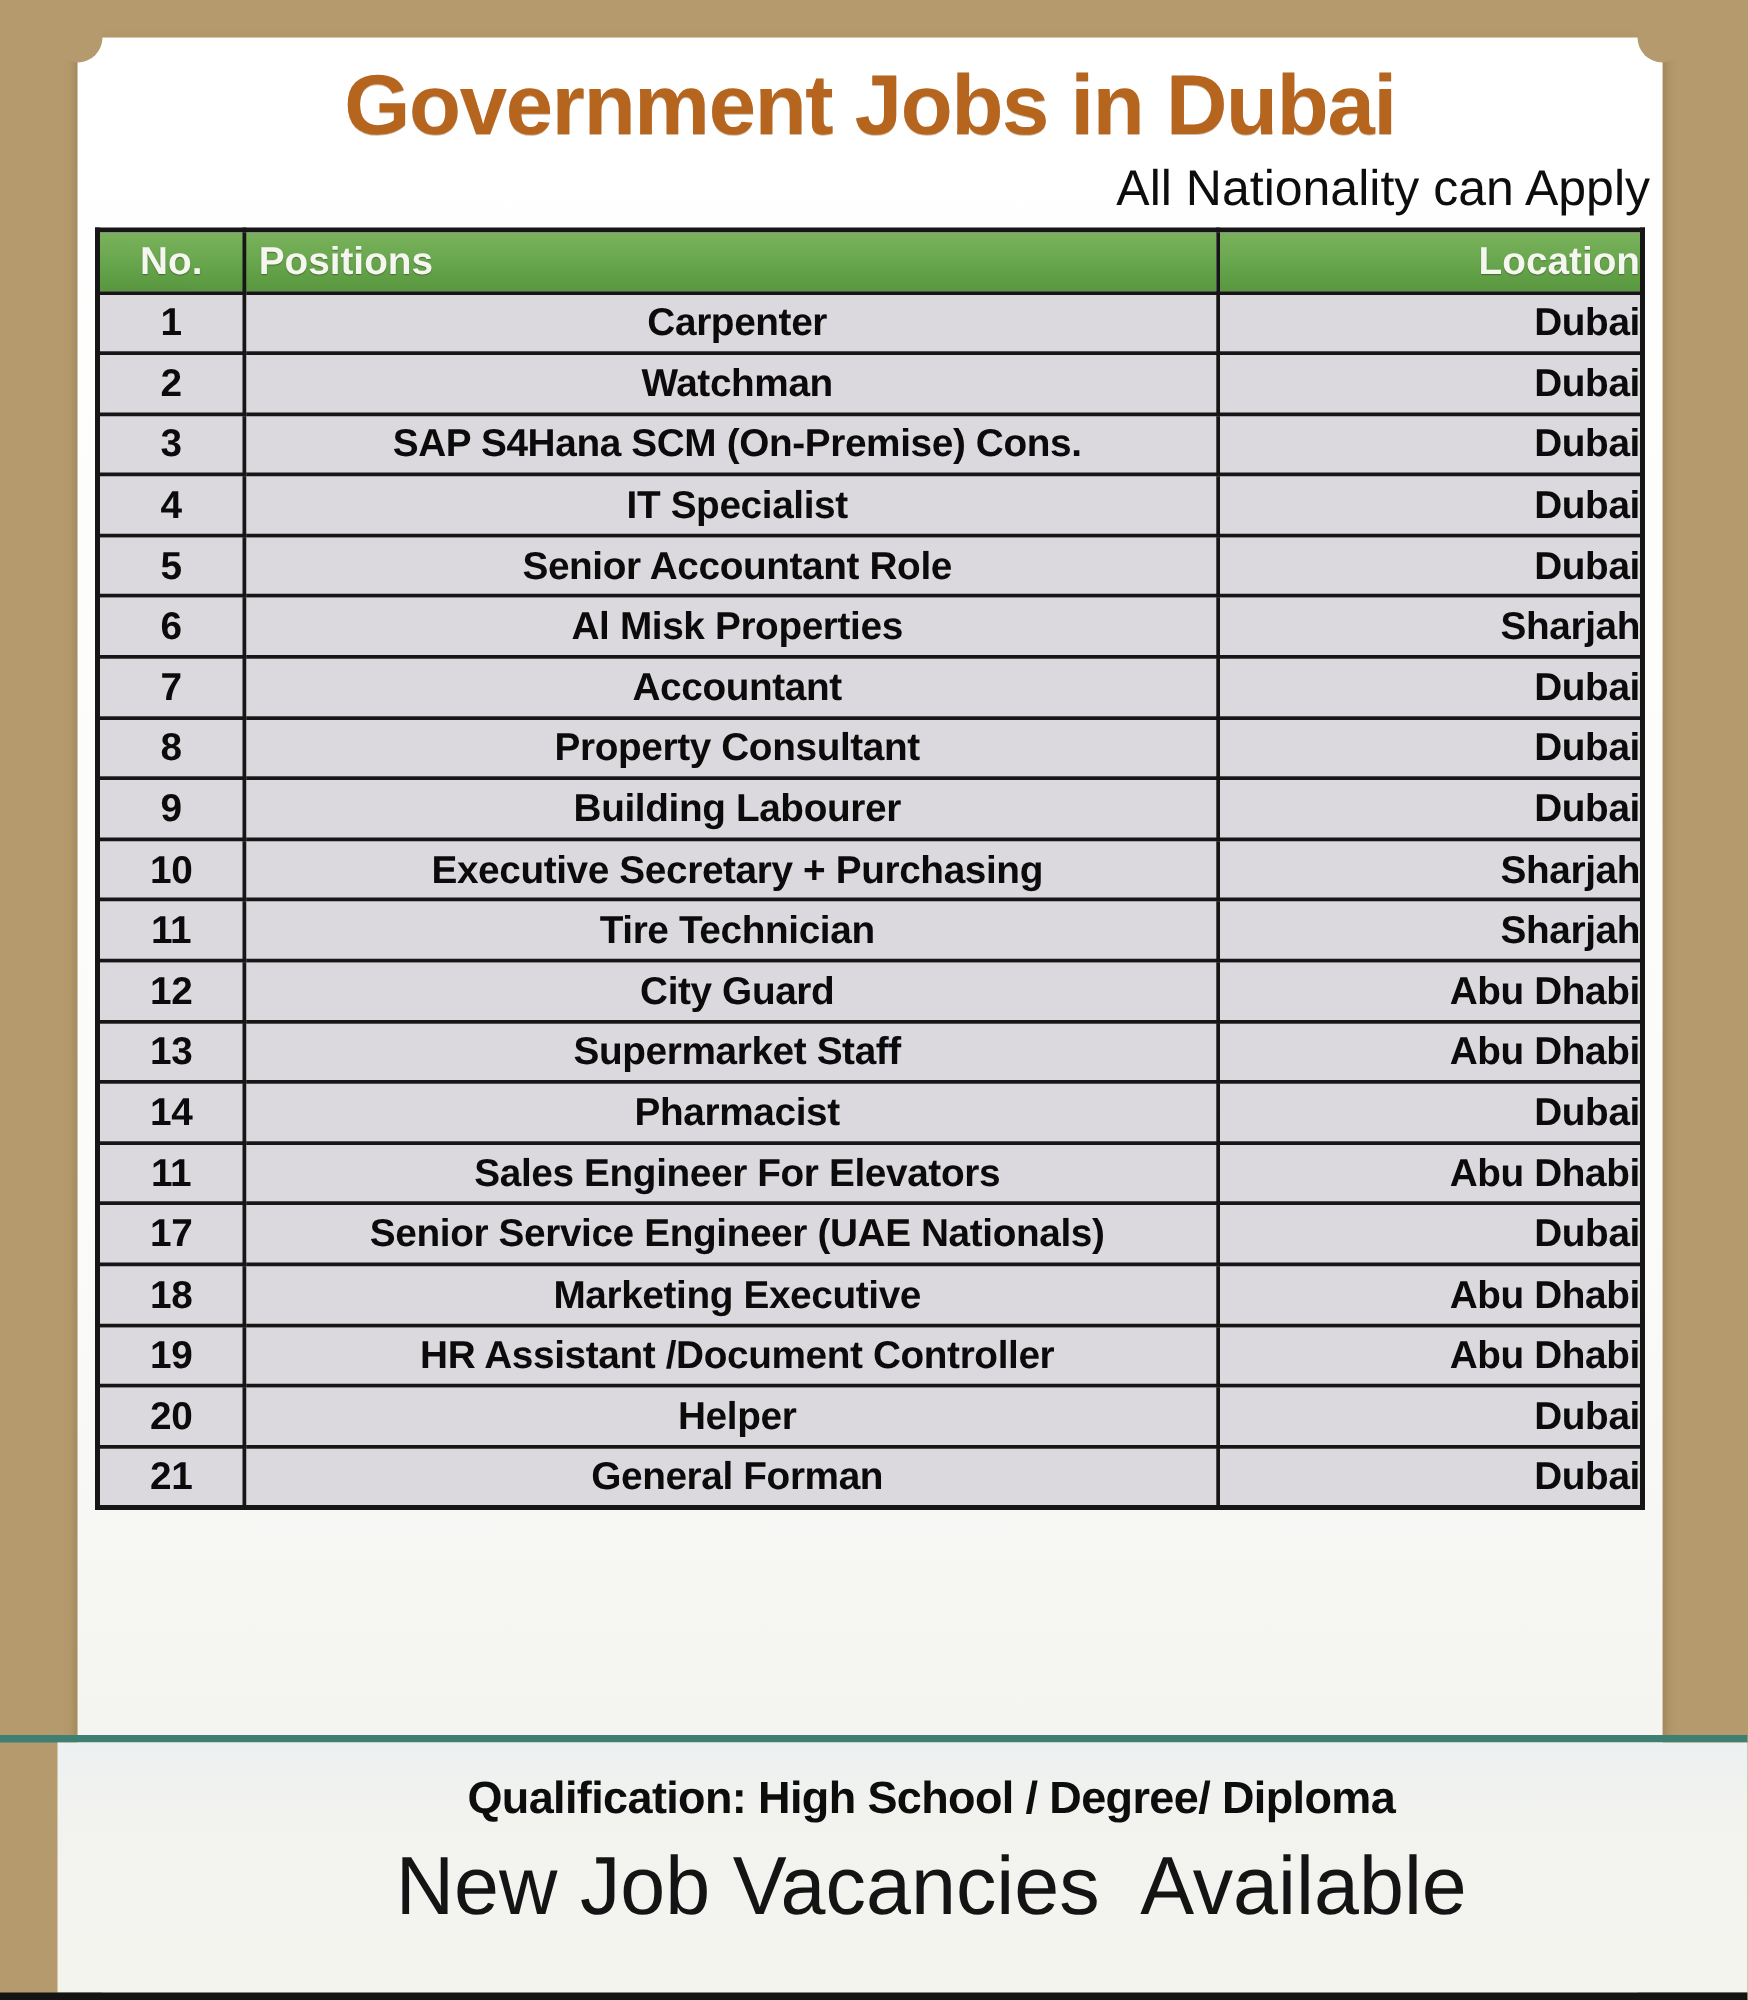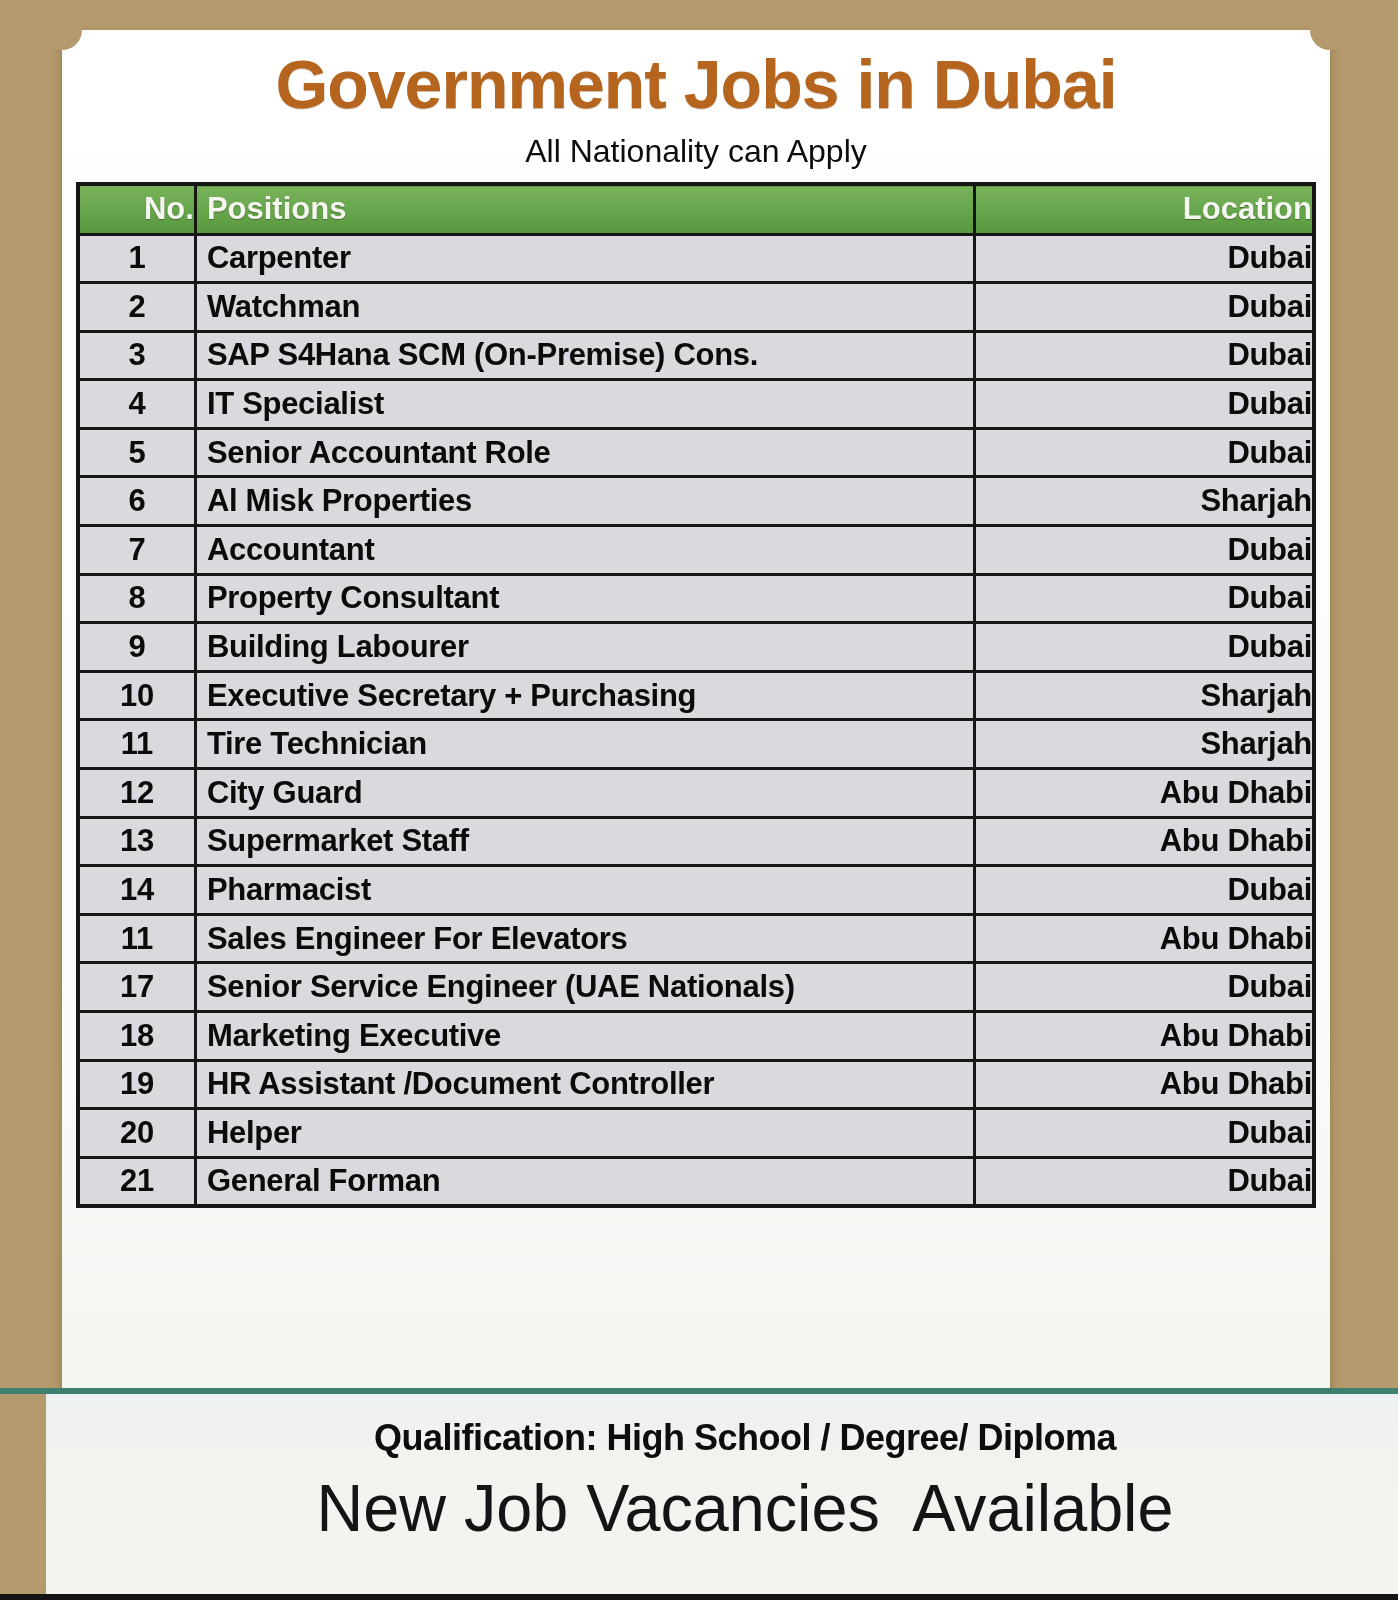--- a/index.html
+++ b/index.html
@@ -45,22 +45,22 @@
     text-align:center;
     font-size:68px;
     line-height:80px;
     font-weight:800;
     letter-spacing:-1px;
     color:var(--title-orange);
     text-shadow:0 1px 0 rgba(120,60,10,.35);
     margin-top:4px;
   }
   .subtitle{
-    text-align:center;
-    font-size:32px;
+    text-align:right;
+    font-size:40px;
     line-height:50px;
     font-weight:500;
     color:#0d0d0d;
     margin-top:2px;
     margin-bottom:6px;
   }
   table.jobs{
     width:1240px;
     margin:0 auto;
     border-collapse:collapse;
@@ -76,33 +76,33 @@
   }
   table.jobs{border:4px solid var(--border-dark);}
   table.jobs th{
     background:linear-gradient(180deg,#7ab25b 0%,var(--header-green) 45%,var(--header-green-dark) 100%);
     color:#f4f6ef;
     font-size:31px;
     font-weight:700;
     height:50px;
     text-shadow:0 1px 1px rgba(0,0,0,.35);
   }
-  table.jobs th.col-no{text-align:right;}
+  table.jobs th.col-no{text-align:center;}
   table.jobs th.col-position{text-align:left;padding-left:10px;}
   table.jobs th.col-location{text-align:right;}
   table.jobs td{
     background:var(--row-bg);
     color:#0b0b0b;
     font-size:31px;
     font-weight:700;
     height:48.6px;
     letter-spacing:-0.3px;
   }
   td.col-no{text-align:center;}
-  td.col-position{text-align:left;padding-left:10px;}
+  td.col-position{text-align:center;padding-left:10px;}
   td.col-location{text-align:right;}
 
   .divider{
     position:absolute;
     left:0; top:1388px;
     width:1398px; height:6px;
     background:var(--teal-line);
   }
   .footer{
     position:absolute;

